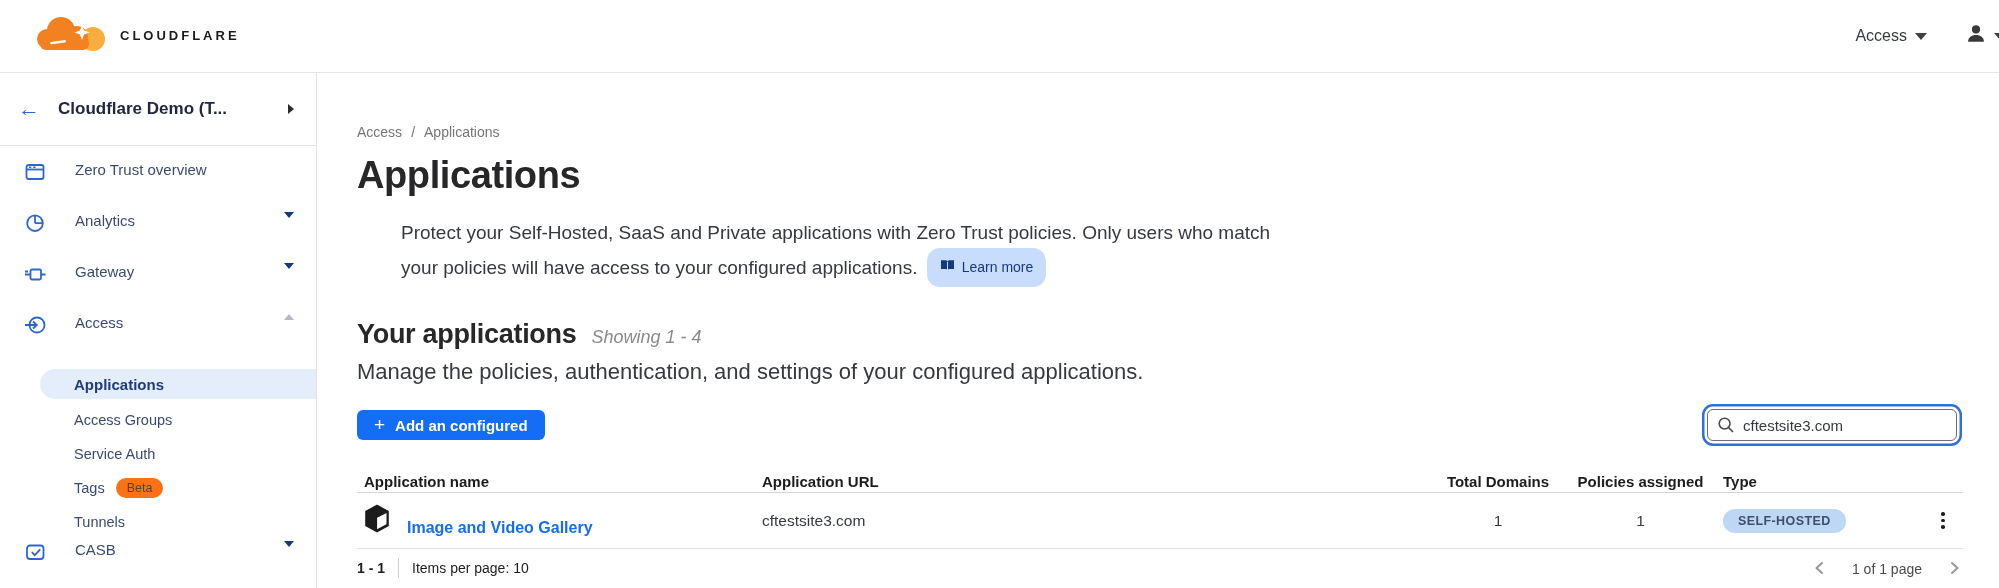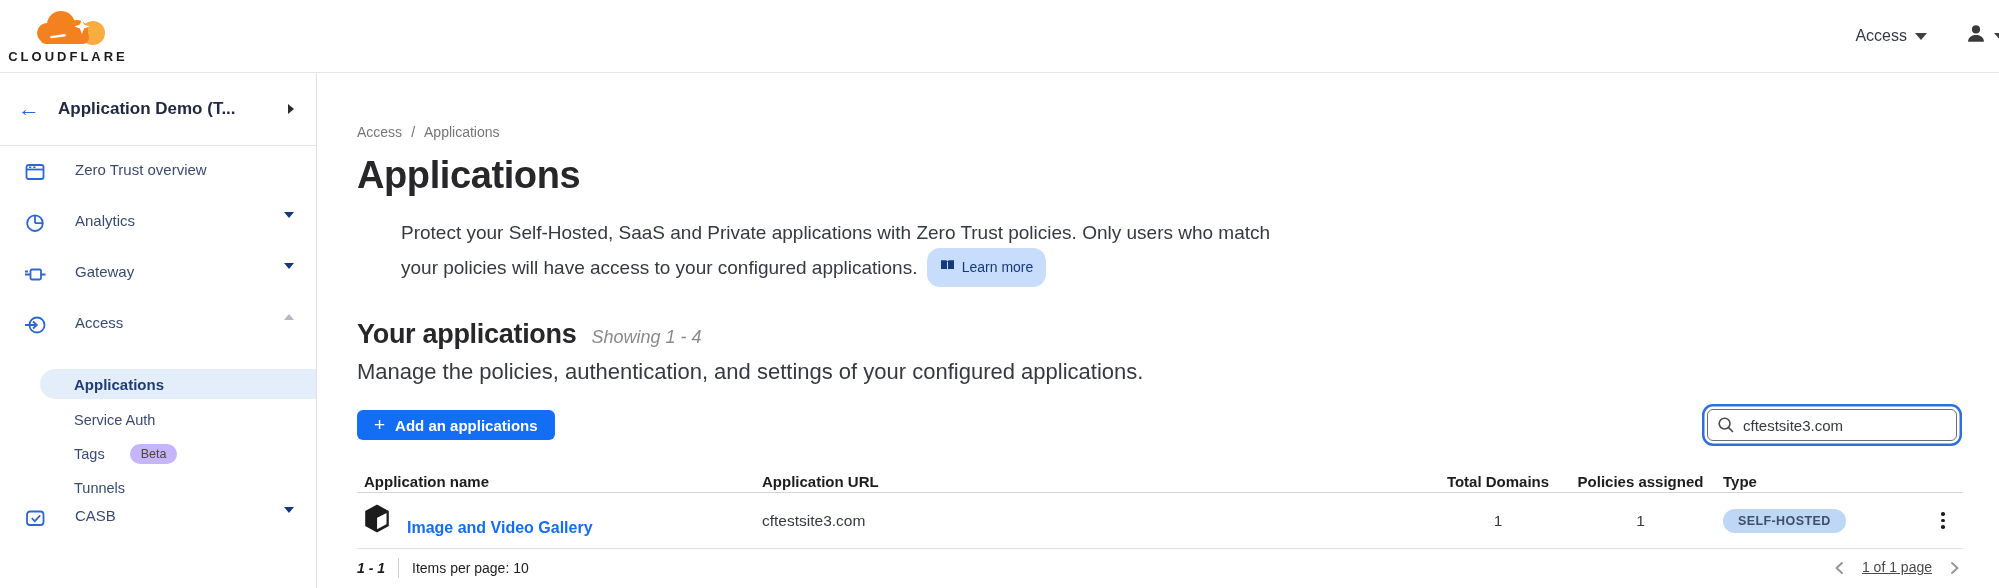--- a/index.html
+++ b/index.html
@@ -2,21 +2,21 @@
 <html><head>
 <meta charset="utf-8">
 <style>
   * { margin:0; padding:0; box-sizing:border-box; }
   html,body { width:1999px; height:588px; overflow:hidden; background:#fff;
     font-family:"Liberation Sans", sans-serif; color:#36393f; }
 
   
   .topbar { height:73px; border-bottom:1px solid #e6e6e6; display:flex;
     align-items:center; justify-content:space-between; padding:0 0 0 16px; background:#fff; }
-  .logo { display:flex; flex-direction:column; align-items:center; width:104px; cursor:pointer; }
+  .logo { display:flex; flex-direction:row; align-items:center; width:104px; cursor:pointer; }
   .logo-word { font-size:13px; font-weight:700; letter-spacing:3px; color:#1b1b1b; margin-top:-2px; }
   .topbar-right { display:flex; align-items:center; gap:8px; }
   .support { display:flex; align-items:center; gap:8px; font-size:16px; color:#36393f; cursor:pointer; }
   .usergroup { display:flex; align-items:center; gap:7px; margin-left:30px; margin-right:-7px; cursor:pointer; }
 
   .tri { width:0; height:0; display:inline-block; }
   .tri-down-dark  { border-left:6px solid transparent; border-right:6px solid transparent; border-top:7px solid #3f3f3f; }
   .tri-down-navy  { border-left:5px solid transparent; border-right:5px solid transparent; border-top:6px solid #16397c; }
   .tri-up-gray    { border-left:5px solid transparent; border-right:5px solid transparent; border-bottom:6px solid #b4bac4; }
   .tri-right-dark { border-top:5px solid transparent; border-bottom:5px solid transparent; border-left:6px solid #2b2b2b; }
@@ -35,22 +35,22 @@
     font-size:15px; color:#3a4b70; cursor:pointer; }
   .nav-item .icn { width:22px; height:22px; flex-shrink:0; display:flex; }
   .nav-item .lbl { flex:1; }
   .subnav { }
   .sub-item { height:34px; display:flex; align-items:center; padding-left:74px; font-size:14.5px;
     color:#3a4b70; cursor:pointer; }
   .sub-active-wrap { height:38px; display:flex; align-items:center; }
   .sub-active { height:30px; margin-left:40px; width:277px; background:#e4eefb;
     border-radius:17px 0 0 17px; display:flex; align-items:center; padding-left:34px;
     font-size:15px; font-weight:700; color:#1f3c78; cursor:pointer; }
-  .beta { background:#c4b5fd; color:#514636; font-size:12.5px; border-radius:11px;
-    padding:3px 11px; margin-left:25px; }
+  .beta { background:#f97316; color:#514636; font-size:12.5px; border-radius:11px;
+    padding:3px 11px; margin-left:11px; }
   .casb { margin-top:2px; }
 
   
   .main { flex:1; padding:51px 36px 0 40px; }
   .crumbs { font-size:14px; color:#767676; display:flex; gap:9px; margin-bottom:13px; }
   .crumb { cursor:pointer; }
   h1.title { font-size:38px; line-height:44px; font-weight:700; color:#27272a;
     letter-spacing:-0.4px; margin-bottom:20px; }
   .intro { font-size:19px; line-height:31px; color:#36393f; max-width:905px; margin-bottom:32px;margin-left:44px; }
   .learnmore { display:inline-flex; align-items:center; gap:7px; background:#c8ddfb; color:#16397c;
@@ -83,23 +83,23 @@
   .namecell { display:flex; align-items:flex-end; gap:17px; padding-left:7px; }
   .applink { color:#146ef5; font-weight:600; font-size:16px; cursor:pointer; }
   .typebadge { display:inline-flex; background:#bdd7f5; color:#3f4e6b; font-size:12.5px; font-weight:700;
     letter-spacing:0.4px; border-radius:12px; padding:5px 15px; }
   .kebab { display:flex; flex-direction:column; gap:3px; align-items:center; cursor:pointer; padding:4px; }
   .kebab i { width:3.5px; height:3.5px; border-radius:50%; background:#1d1d1d; }
 
   
   .tfoot { display:flex; align-items:center; justify-content:space-between; margin-top:9px; }
   .tfoot-left { display:flex; align-items:center; font-size:14px; color:#1d1d1d; }
-  .range { font-weight:700;font-style:italic; }
+  .range { font-weight:700; }
   .vdiv { width:1px; height:20px; background:#cfcfcf; margin:0 13px; }
-  .tfoot-right { display:flex; align-items:flex-start; gap:13px; color:#4a4a4a; font-size:14px;text-decoration:underline; }
+  .tfoot-right { display:flex; align-items:flex-end; gap:23px; color:#4a4a4a; font-size:14px; }
   .pagechev { cursor:pointer; display:flex; }
 </style>
 </head>
 <body>
 
 <header class="topbar">
   <div class="logo">
     <span>
       <svg width="104" height="38" viewBox="0 0 104 38">
         <circle cx="77" cy="24" r="12" fill="#faad3f"></circle>
@@ -130,21 +130,21 @@
       <span class="tri tri-down-dark"></span>
     </div>
   </div>
 </header>
 
 <div class="shell">
 
 <aside class="sidebar">
   <div class="acct">
     <span class="acct-back">←</span>
-    <span class="acct-title">Application Demo (T...</span>
+    <span class="acct-title">Cloudflare Demo (T...</span>
     <span class="tri tri-right-dark"></span>
   </div>
 
   <nav class="nav">
 
     <div class="nav-item">
       <span class="icn">
         <svg width="22" height="22" viewBox="0 0 22 22" fill="none" stroke="#2e66d0" stroke-width="1.8">
           <rect x="2.5" y="4" width="17" height="14" rx="2"></rect>
           <path d="M2.5 8.5 H19.5"></path>
@@ -185,20 +185,23 @@
       </span>
       <span class="lbl">Access</span>
       <span class="tri tri-up-gray"></span>
     </div>
 
     <div class="subnav">
       <div class="sub-active-wrap">
         <div class="sub-active">
           <span>Applications</span>
         </div>
+      </div>
+      <div class="sub-item">
+        <span>Access Groups</span>
       </div>
       <div class="sub-item">
         <span>Service Auth</span>
       </div>
       <div class="sub-item">
         <span>Tags</span>
         <span class="beta">Beta</span>
       </div>
       <div class="sub-item">
         <span>Tunnels</span>
@@ -243,21 +246,21 @@
 
   <div class="h2row">
     <h2 class="subtitle">Your applications</h2>
     <em class="showing">Showing 1 - 4</em>
   </div>
   <p class="manage">Manage the policies, authentication, and settings of your configured applications.</p>
 
   <div class="controls">
     <button class="btn-add">
       <span class="plus">+</span>
-      <span>Add an applications</span>
+      <span>Add an configured</span>
     </button>
     <div class="searchwrap">
       <svg width="18" height="18" viewBox="0 0 18 18" fill="none" stroke="#4a4a4a" stroke-width="1.6">
         <circle cx="7.6" cy="7.6" r="5.4"></circle>
         <path d="M11.6 11.6 L16 16"></path>
       </svg>
       <input type="text" value="cftestsite3.com" style="">
     </div>
   </div>
 

